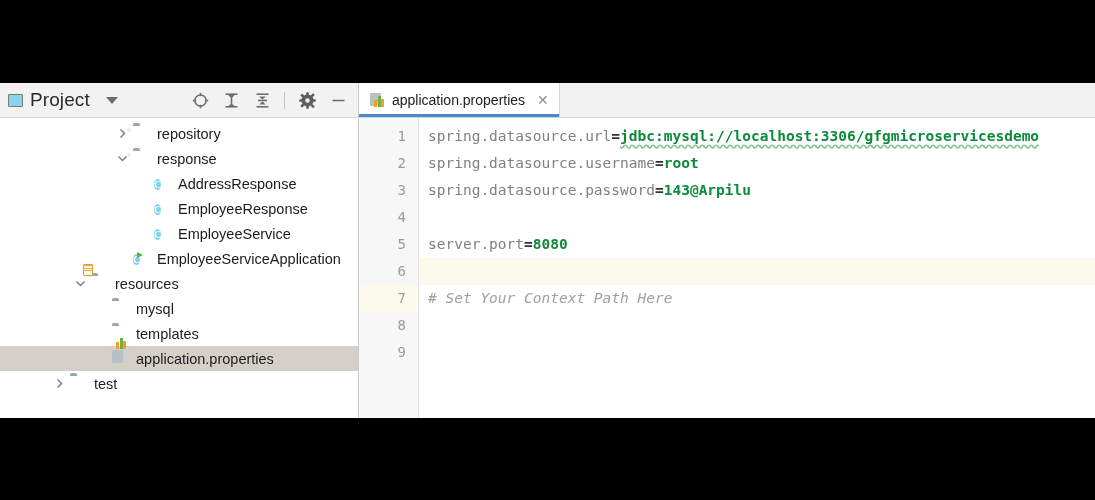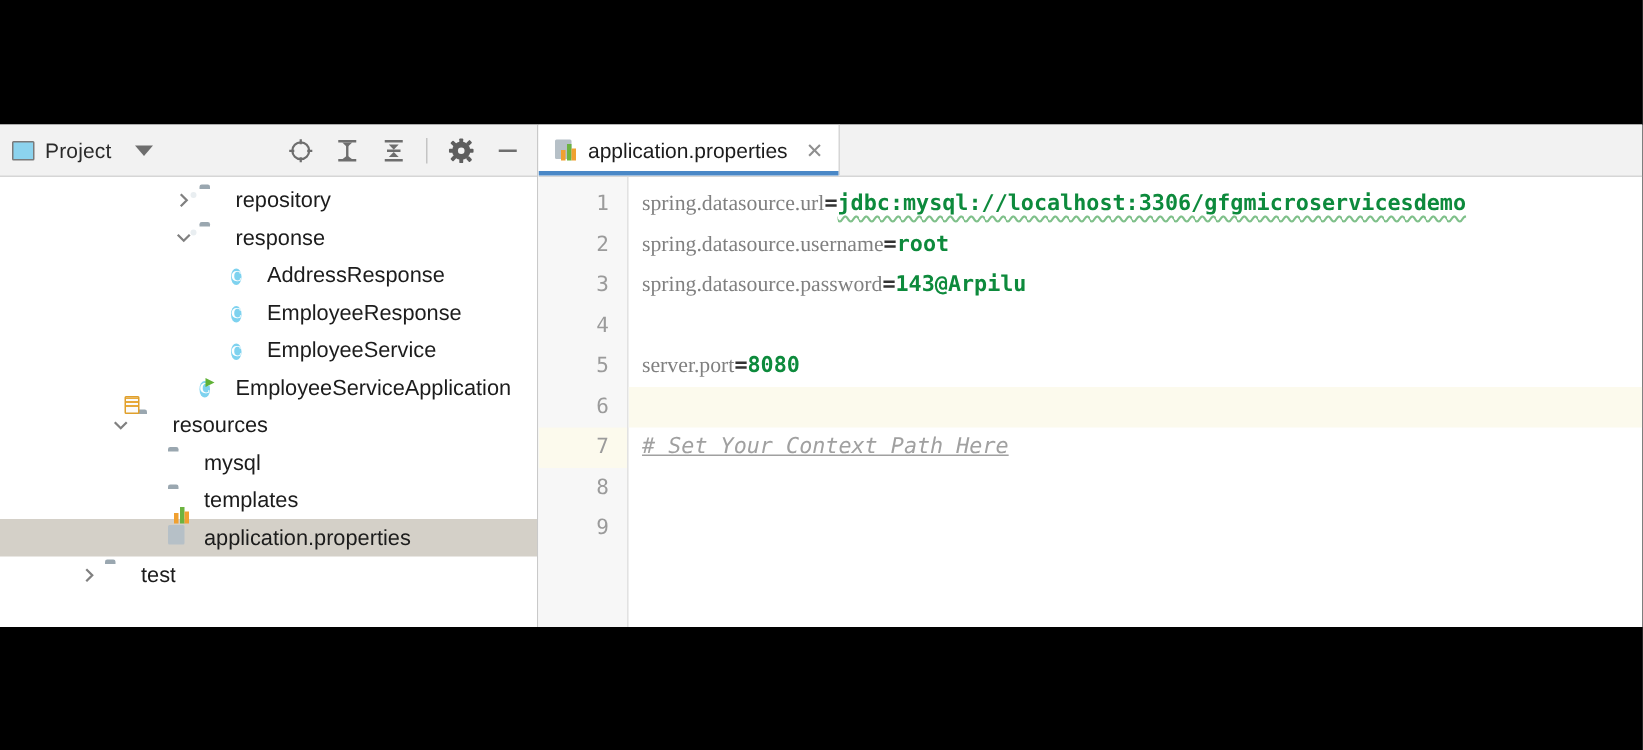--- a/index.html
+++ b/index.html
@@ -57,21 +57,21 @@
     display: flex; align-items: center; gap: 7px;
   }
   .panel-icon {
     width: 15px; height: 13px;
     border: 1.6px solid #7a7a7a;
     background: #8cd3ee;
     border-radius: 1px;
     display: block;
   }
   .panel-title {
-    font-size: 14px;
+    font-size: 19px;
     color: #2b2b2b;
     letter-spacing: .1px;
   }
   .panel-caret {
     width: 0; height: 0;
     border-left: 6px solid transparent;
     border-right: 6px solid transparent;
     border-top: 7px solid #6e6e6e;
     margin-left: 16px;
   }
@@ -272,29 +272,29 @@
     overflow: hidden;
   }
   .cl {
     height: 27px;
     line-height: 27px;
     padding-left: 9px;
     white-space: pre;
     color: #808080;
   }
   .cl.cur { background: #fcfaed; }
-  .k   { color: #808080; font-family: Liberation Serif, serif; }
+  .k   { color: #808080; }
   .eq  { color: #333333; font-weight: bold; }
   .v   { color: #0d8a3c; font-weight: bold; }
   .v.wavy {
     text-decoration: underline wavy #7fc08a;
     text-decoration-skip-ink: none;
     text-underline-offset: 3px;
   }
-  .cm  { color: #a0a0a0; font-style: italic; text-decoration: underline; }
+  .cm  { color: #a0a0a0; font-style: italic; }
 </style>
 </head>
 <body>
 
 <div id="screen">
 
   <div class="bar-top"></div>
   <div class="bar-bottom"></div>
 
   <div id="ide">

